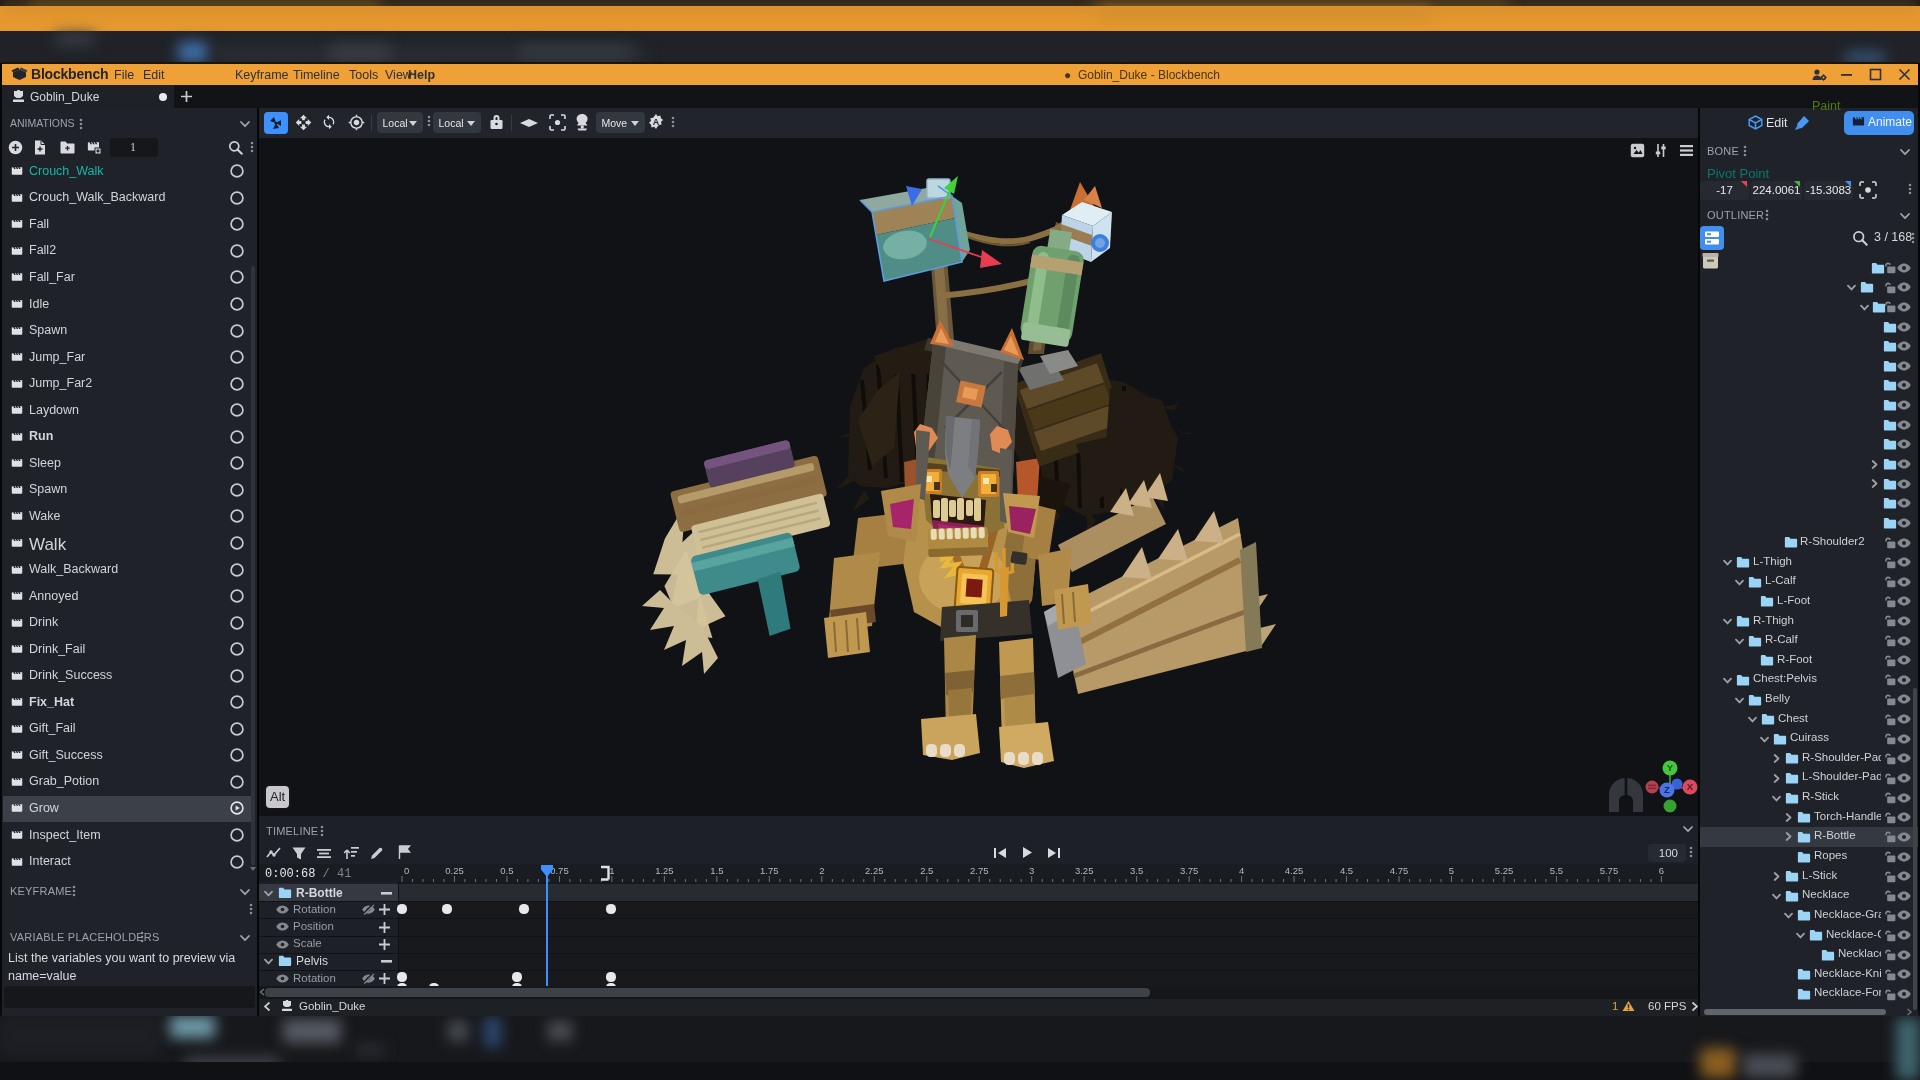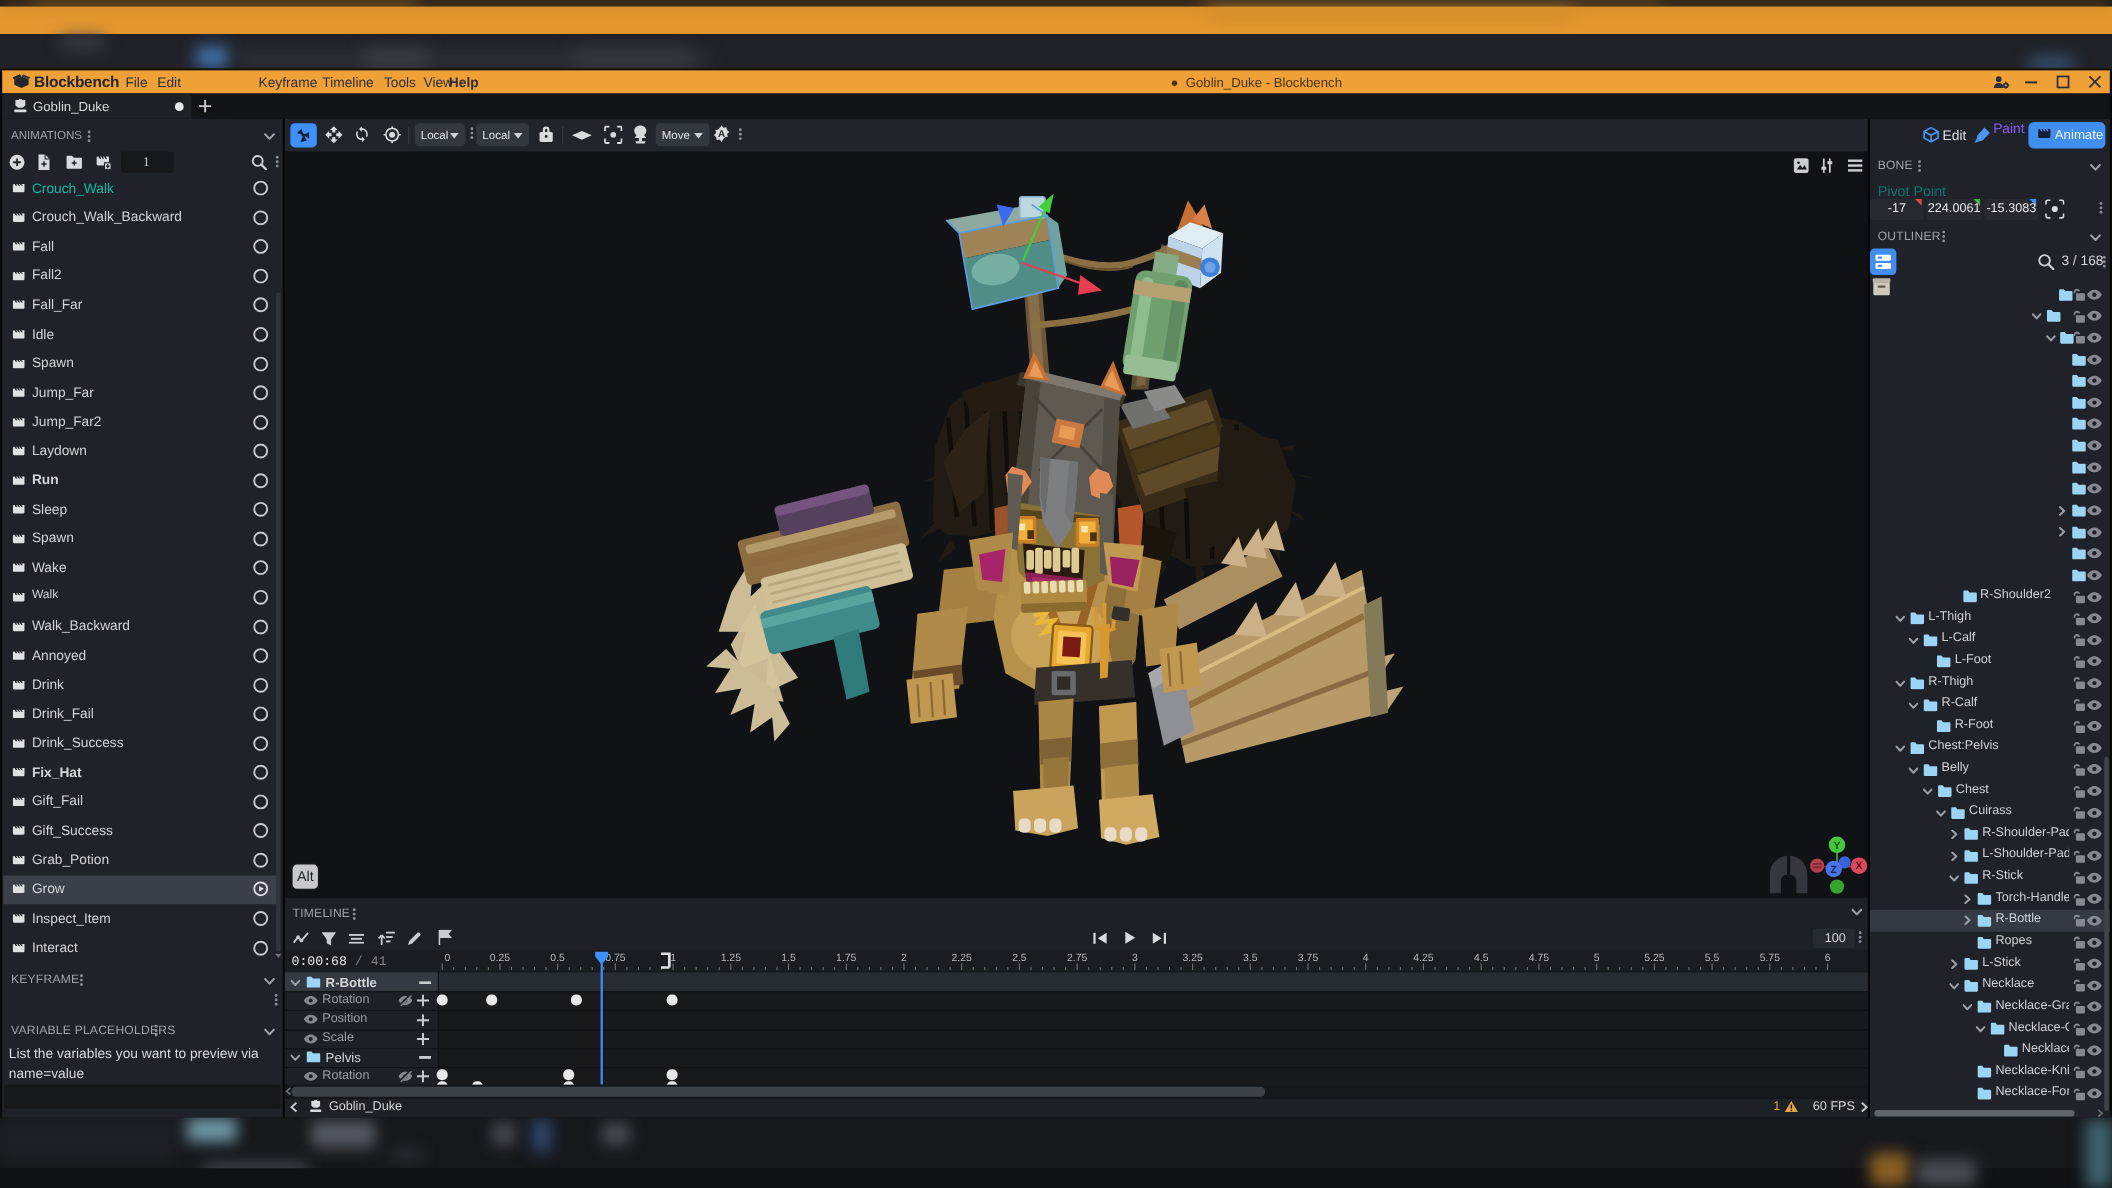--- a/index.html
+++ b/index.html
@@ -221,21 +221,21 @@
 <svg style="left:10px;top:510px;" width="14" height="13" viewBox="0 0 14 13">
       <path transform="scale(0.5833333333333334,0.5416666666666666)" d="M16.5 4l1.7 3.3h-2.5L14 4h-1.7l1.7 3.3h-2.5L9.8 4H8.1l1.7 3.3H7.3L5.6 4H4.8C3.8 4 3 4.8 3 5.8v10.4c0 1 .8 1.8 1.8 1.8h14.4c1 0 1.8-.8 1.8-1.8V4h-4.5z" fill="#dfe1e5"></path>
     </svg>
 <div style="left:29px;top:509px;font-size:12.5px;color:#d2d4d8;font-weight:400;white-space:nowrap;">Wake</div>
 <svg style="left:230px;top:509px;" width="14" height="14" viewBox="0 0 14 14">
       <circle cx="7" cy="7" r="5.9" stroke="#c8cacf" stroke-width="1.7" fill="none"></circle>
     </svg>
 <svg style="left:10px;top:537px;" width="14" height="13" viewBox="0 0 14 13">
       <path transform="scale(0.5833333333333334,0.5416666666666666)" d="M16.5 4l1.7 3.3h-2.5L14 4h-1.7l1.7 3.3h-2.5L9.8 4H8.1l1.7 3.3H7.3L5.6 4H4.8C3.8 4 3 4.8 3 5.8v10.4c0 1 .8 1.8 1.8 1.8h14.4c1 0 1.8-.8 1.8-1.8V4h-4.5z" fill="#dfe1e5"></path>
     </svg>
-<div style="left:29px;top:535px;font-size:11px;color:#d2d4d8;font-weight:400;white-space:nowrap;">Walk</div>
+<div style="left:29px;top:535px;font-size:17px;color:#d2d4d8;font-weight:400;white-space:nowrap;">Walk</div>
 <svg style="left:230px;top:536px;" width="14" height="14" viewBox="0 0 14 14">
       <circle cx="7" cy="7" r="5.9" stroke="#c8cacf" stroke-width="1.7" fill="none"></circle>
     </svg>
 <svg style="left:10px;top:564px;" width="14" height="13" viewBox="0 0 14 13">
       <path transform="scale(0.5833333333333334,0.5416666666666666)" d="M16.5 4l1.7 3.3h-2.5L14 4h-1.7l1.7 3.3h-2.5L9.8 4H8.1l1.7 3.3H7.3L5.6 4H4.8C3.8 4 3 4.8 3 5.8v10.4c0 1 .8 1.8 1.8 1.8h14.4c1 0 1.8-.8 1.8-1.8V4h-4.5z" fill="#dfe1e5"></path>
     </svg>
 <div style="left:29px;top:562px;font-size:12.5px;color:#d2d4d8;font-weight:400;white-space:nowrap;">Walk_Backward</div>
 <svg style="left:230px;top:563px;" width="14" height="14" viewBox="0 0 14 14">
       <circle cx="7" cy="7" r="5.9" stroke="#c8cacf" stroke-width="1.7" fill="none"></circle>
     </svg>
@@ -673,21 +673,21 @@
         <path d="M1.2 4.5 L7.5 8 L13.8 4.5 M7.5 8 V14"></path>
       </g>
     </svg>
 <div style="left:1766px;top:115.5px;font-size:12.5px;color:#dfe1e4;font-weight:400;white-space:nowrap;">Edit</div>
 <svg style="left:1794px;top:114px;" width="17" height="17" viewBox="0 0 17 17">
       <g fill="#4a97f5">
         <path d="M10 2 L15 7 L8 14 L5.5 14.5 L3 12 L3.5 9.5z"></path>
         <path d="M3 12 L1 16 L5.5 14.5z"></path>
       </g>
     </svg>
-<div style="left:1812px;top:110px;font-size:12.5px;color:#8b5cf6;font-weight:400;white-space:nowrap;text-align:right;">Paint</div>
+<div style="left:1812px;top:99px;font-size:12.5px;color:#4d7c0f;font-weight:400;white-space:nowrap;text-align:right;">Paint</div>
 <div class="" style="left:1844px;top:111px;width:70px;height:24px;background:#3f8ef0;border-radius:5px;"></div>
 <svg style="left:1851px;top:115px;" width="15" height="14" viewBox="0 0 15 14">
       <path transform="scale(0.62,0.58)" d="M16.5 4l1.7 3.3h-2.5L14 4h-1.7l1.7 3.3h-2.5L9.8 4H8.1l1.7 3.3H7.3L5.6 4H4.8C3.8 4 3 4.8 3 5.8v10.4c0 1 .8 1.8 1.8 1.8h14.4c1 0 1.8-.8 1.8-1.8V4h-4.5z" fill="#132034"></path>
     </svg>
 <div style="left:1868px;top:115px;font-size:12px;color:#f2f4f7;font-weight:400;white-space:nowrap;">Animate</div>
 <div style="left:1707px;top:144.5px;font-size:11px;color:#9fa2a8;font-weight:400;white-space:nowrap;letter-spacing:0.2px;">BONE</div>
 <svg style="left:1743px;top:145px;" width="4" height="12" viewBox="0 0 4 12">
       <circle cx="2" cy="2" r="1.3" fill="#8b8f96"></circle>
       <circle cx="2" cy="6" r="1.3" fill="#8b8f96"></circle>
       <circle cx="2" cy="10" r="1.3" fill="#8b8f96"></circle>

